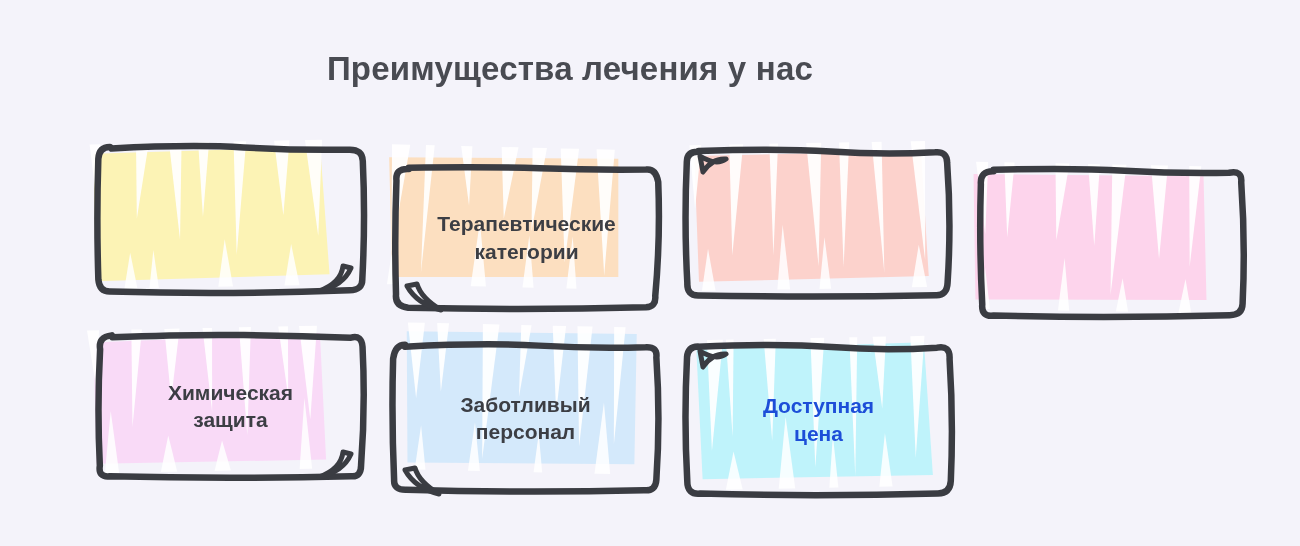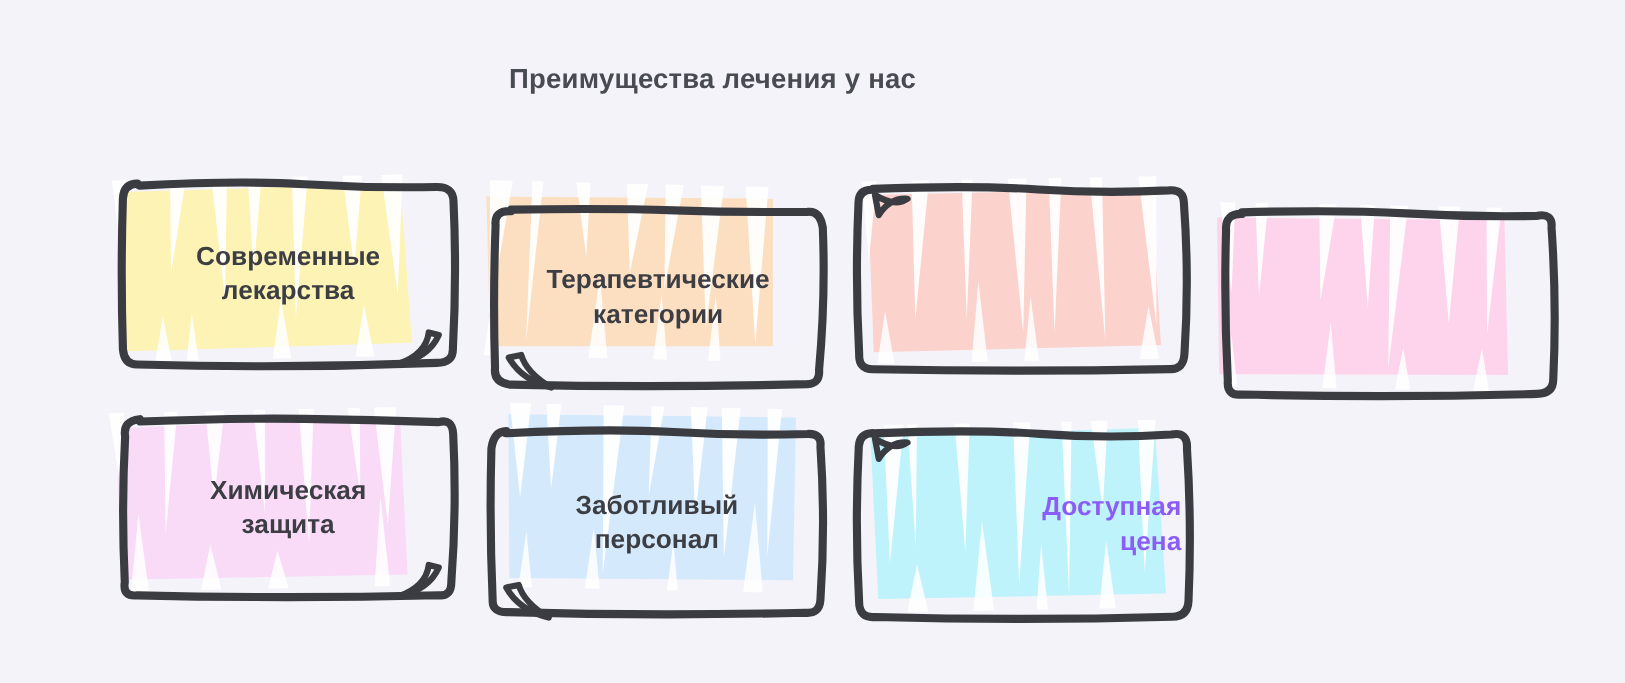--- a/index.html
+++ b/index.html
@@ -19,21 +19,21 @@
     height: 546px;
   }
 
   
   #page-title {
     position: absolute;
     left: 0;
     top: 50px;
     width: 1140px;
     text-align: center;
-    font-size: 22px;
+    font-size: 33px;
     font-weight: bold;
     color: #494b52;
     letter-spacing: 0.2px;
     white-space: nowrap;
   }
 
   
   .card {
     position: absolute;
   }
@@ -98,22 +98,20 @@
               <path d="M 232.0892325 171 L 249.97339250000002 171 L 241.0313125 122.372388 Z" fill="#ffffff" opacity="0.85"></path>
             </g>
           </svg>
         </div>
         <div class="card-outline">
           <svg viewBox="0 0 265 145">
             <path d="M 13.608712 1.4670640000000001 Q 92.75 -2.7775100000000004 145.75 0.388922 T 251.007034 2.6475359999999997 Q 264.488046 2.261598 264.790374 13.974012 Q 267.5 72.5 264.305194 132.01118 Q 264.648804 143.194416 251.56983 143.28836 Q 132.5 147.925756 11.833198 144.570856 Q 1.4277 144.649792 0.3493439999999999 132.497666 Q -1.580932 72.5 0.32519600000000004 11.720176 Q 1.0395459999999999 0.09311999999999998 11.856311999999999 -0.06904200000000005" fill="none" stroke="#3a3c42" stroke-width="6.5" stroke-linejoin="round" stroke-linecap="round"></path>
             <path d="M 253 121 Q 245 139 221 144 Q 243 136 245 119 Z" fill="none" stroke="#3a3c42" stroke-width="5" stroke-linejoin="round" stroke-linecap="round"></path>
           </svg>
         </div>
-        <div class="card-label" style="color: rgb(60, 62, 68);">Современные
-лекарства</div>
       </div>
       <div class="card" style="left: 395px; top: 168px; width: 263px; height: 140px;">
         <div class="card-fill">
           <svg viewBox="0 0 289 166" width="289" height="166" style="position: absolute; left: -23px; top: -21px; transform: rotate(1.4deg);">
             <g>
               <path d="M 7.2205200000000005 15.54424
         L 278.94296 10.74144
         L 282.31958 150.84
         L 14.21717 157.28862 Z" fill="#fcdfc0"></path>
               <path d="M 10.244781642857143 0 L 31.94045164285714 0 L 12.753753142857144 127.76674719999998 Z" fill="#ffffff" opacity="0.92"></path>
@@ -279,18 +277,18 @@
               <path d="M 219.8471535 176 L 235.49943349999998 176 L 227.6732935 113.12857600000001 Z" fill="#ffffff" opacity="0.85"></path>
             </g>
           </svg>
         </div>
         <div class="card-outline">
           <svg viewBox="0 0 265 150">
             <path d="M 12.20518 1.7127120000000002 Q 92.75 -1.7525119999999998 145.75 2.1070539999999998 T 251.0614 2.642544 Q 264.40027 -0.02998999999999996 263.579112 13.959738 Q 267.5 75 264.797088 135.78125 Q 264.179296 148.23651 251.9285 148.378606 Q 132.5 151.79044 14.268644 148.55553 Q 1.1664519999999998 149.935844 1.274736 135.953058 Q -2.176436 75 1.045318 11.843858 Q 1.9206599999999998 1.806312 11.895935999999999 1.43017" fill="none" stroke="#3a3c42" stroke-width="6.5" stroke-linejoin="round" stroke-linecap="round"></path>
             <path d="M 14 6 Q 30 16 40 9 Q 26 8 17 22 Z" fill="none" stroke="#3a3c42" stroke-width="5" stroke-linejoin="round" stroke-linecap="round"></path>
           </svg>
         </div>
-        <div class="card-label" style="color: #8b5cf6; text-align: right;">Доступная
+        <div class="card-label" style="color: #1d4ed8;">Доступная
 цена</div>
       </div>
     </div>
 
 </div>
 
 </body></html>

